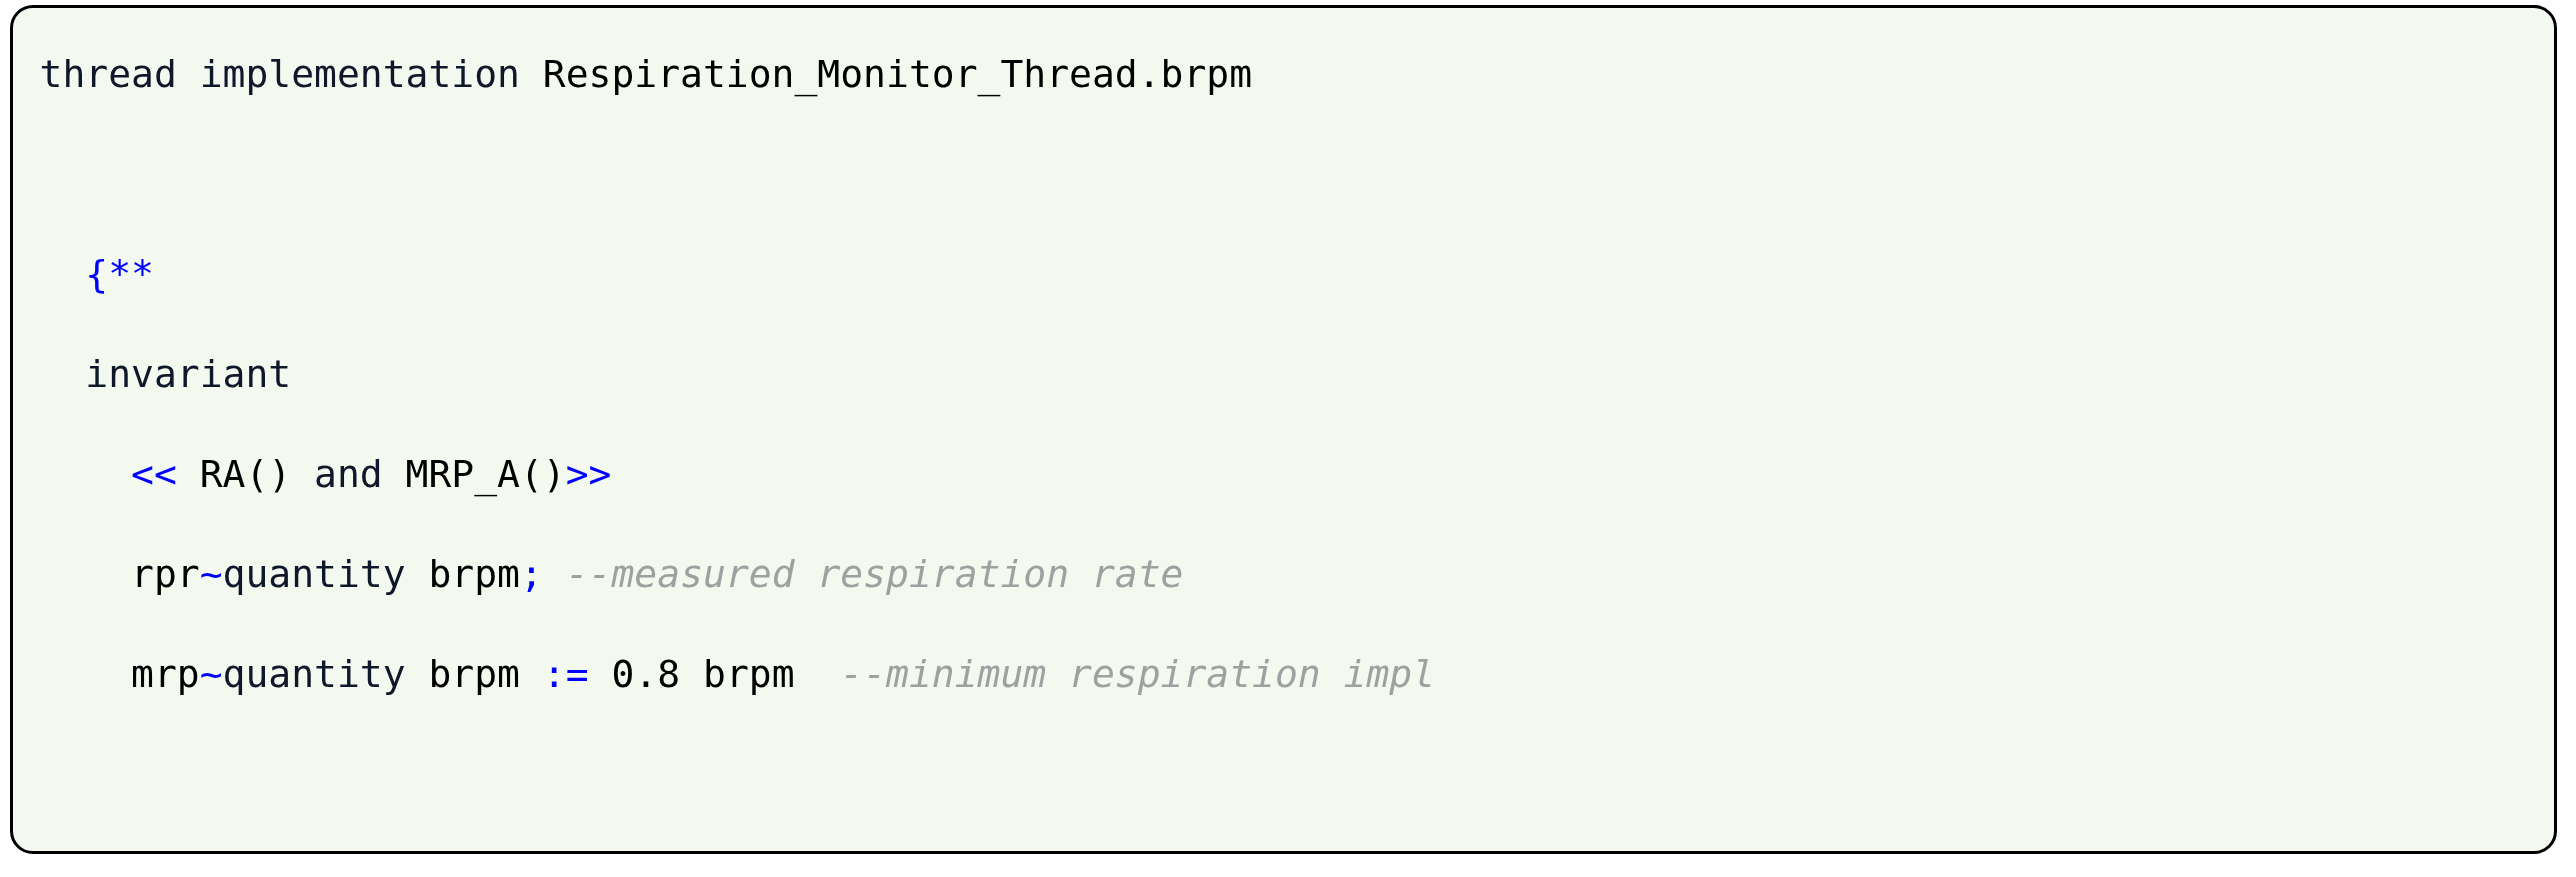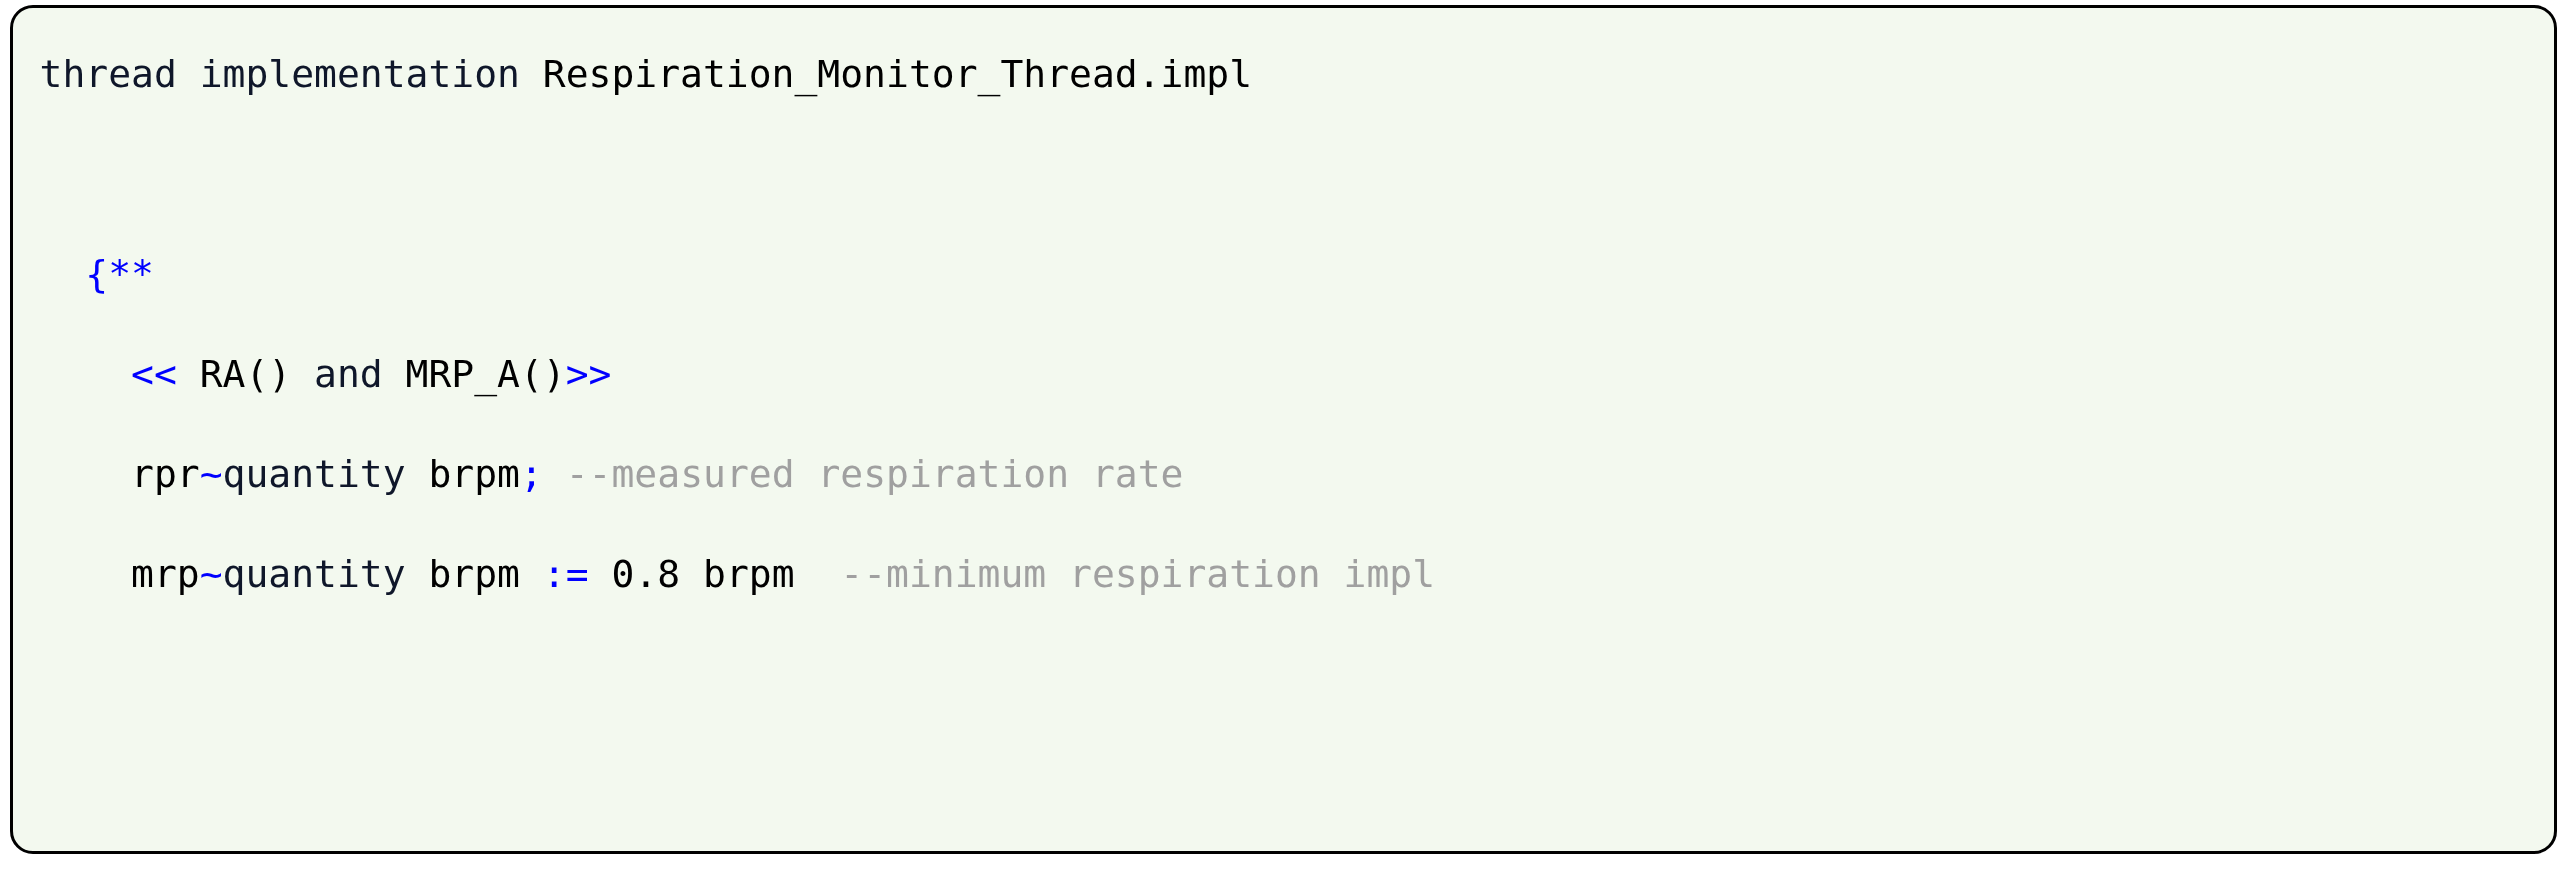--- a/index.html
+++ b/index.html
@@ -36,29 +36,30 @@
     white-space: pre;
     letter-spacing: 0px;
   }
 
   .ln { display: block; height: 50px; }
 
   
   .kw  { color: #0f172a; }  
   .op  { color: #0000ff; }  
   .id  { color: #000000; }  
-  .cm  { color: #a0a0a0; } 
+  .cm  { color: #a0a0a0; font-style: italic; } 
 </style>
 </head>
 <body>
 
 <div id="code-frame">
-  <pre id="code-listing"><span class="ln"><span class="kw">thread implementation </span><span class="id">Respiration_Monitor_Thread.impl</span></span>
+  <pre id="code-listing"><span class="ln"><span class="kw">thread implementation </span><span class="id">Respiration_Monitor_Thread.brpm</span></span>
 <span class="ln"><span class="id">  </span></span>
 <span class="ln"><span class="id">  </span><span class="op">{**</span></span>
+<span class="ln"><span class="id">  </span><span class="kw">invariant</span></span>
 <span class="ln"><span class="id">    </span><span class="op">&lt;&lt;</span><span class="id"> RA() </span><span class="kw">and</span><span class="id"> MRP_A()</span><span class="op">&gt;&gt;</span></span>
 <span class="ln"><span class="id">    rpr</span><span class="op">~</span><span class="kw">quantity</span><span class="id"> brpm</span><span class="op">;</span><span class="cm"> --measured respiration rate</span></span>
 <span class="ln"><span class="id">    mrp</span><span class="op">~</span><span class="kw">quantity</span><span class="id"> brpm </span><span class="op">:=</span><span class="id"> 0.8 brpm  </span><span class="cm">--minimum respiration impl</span></span>
 
 
 
 
 
 
 </pre>

